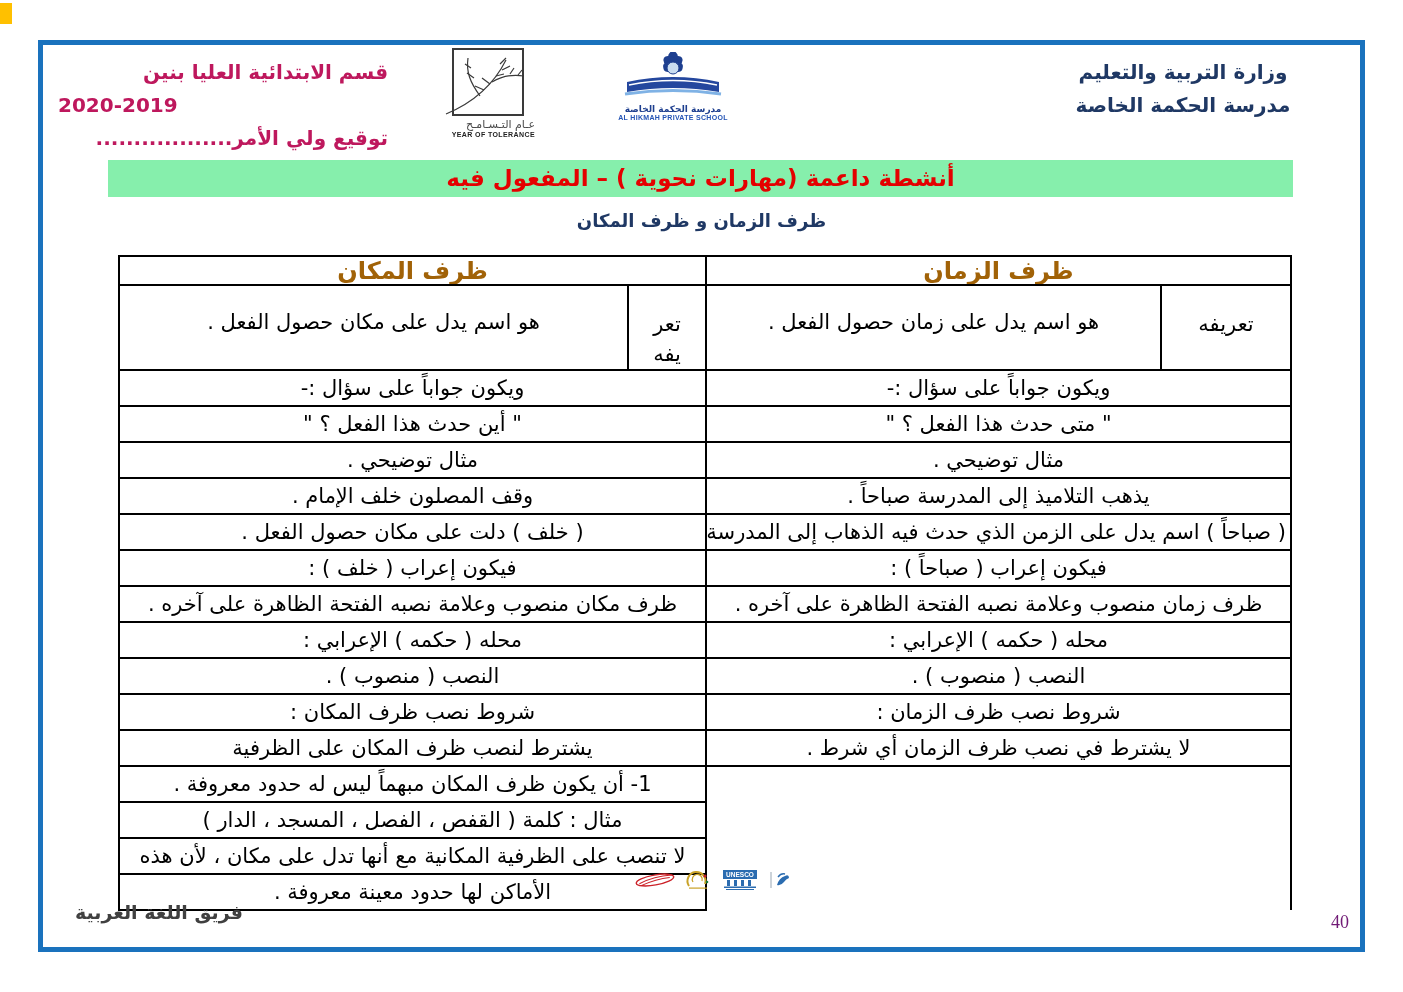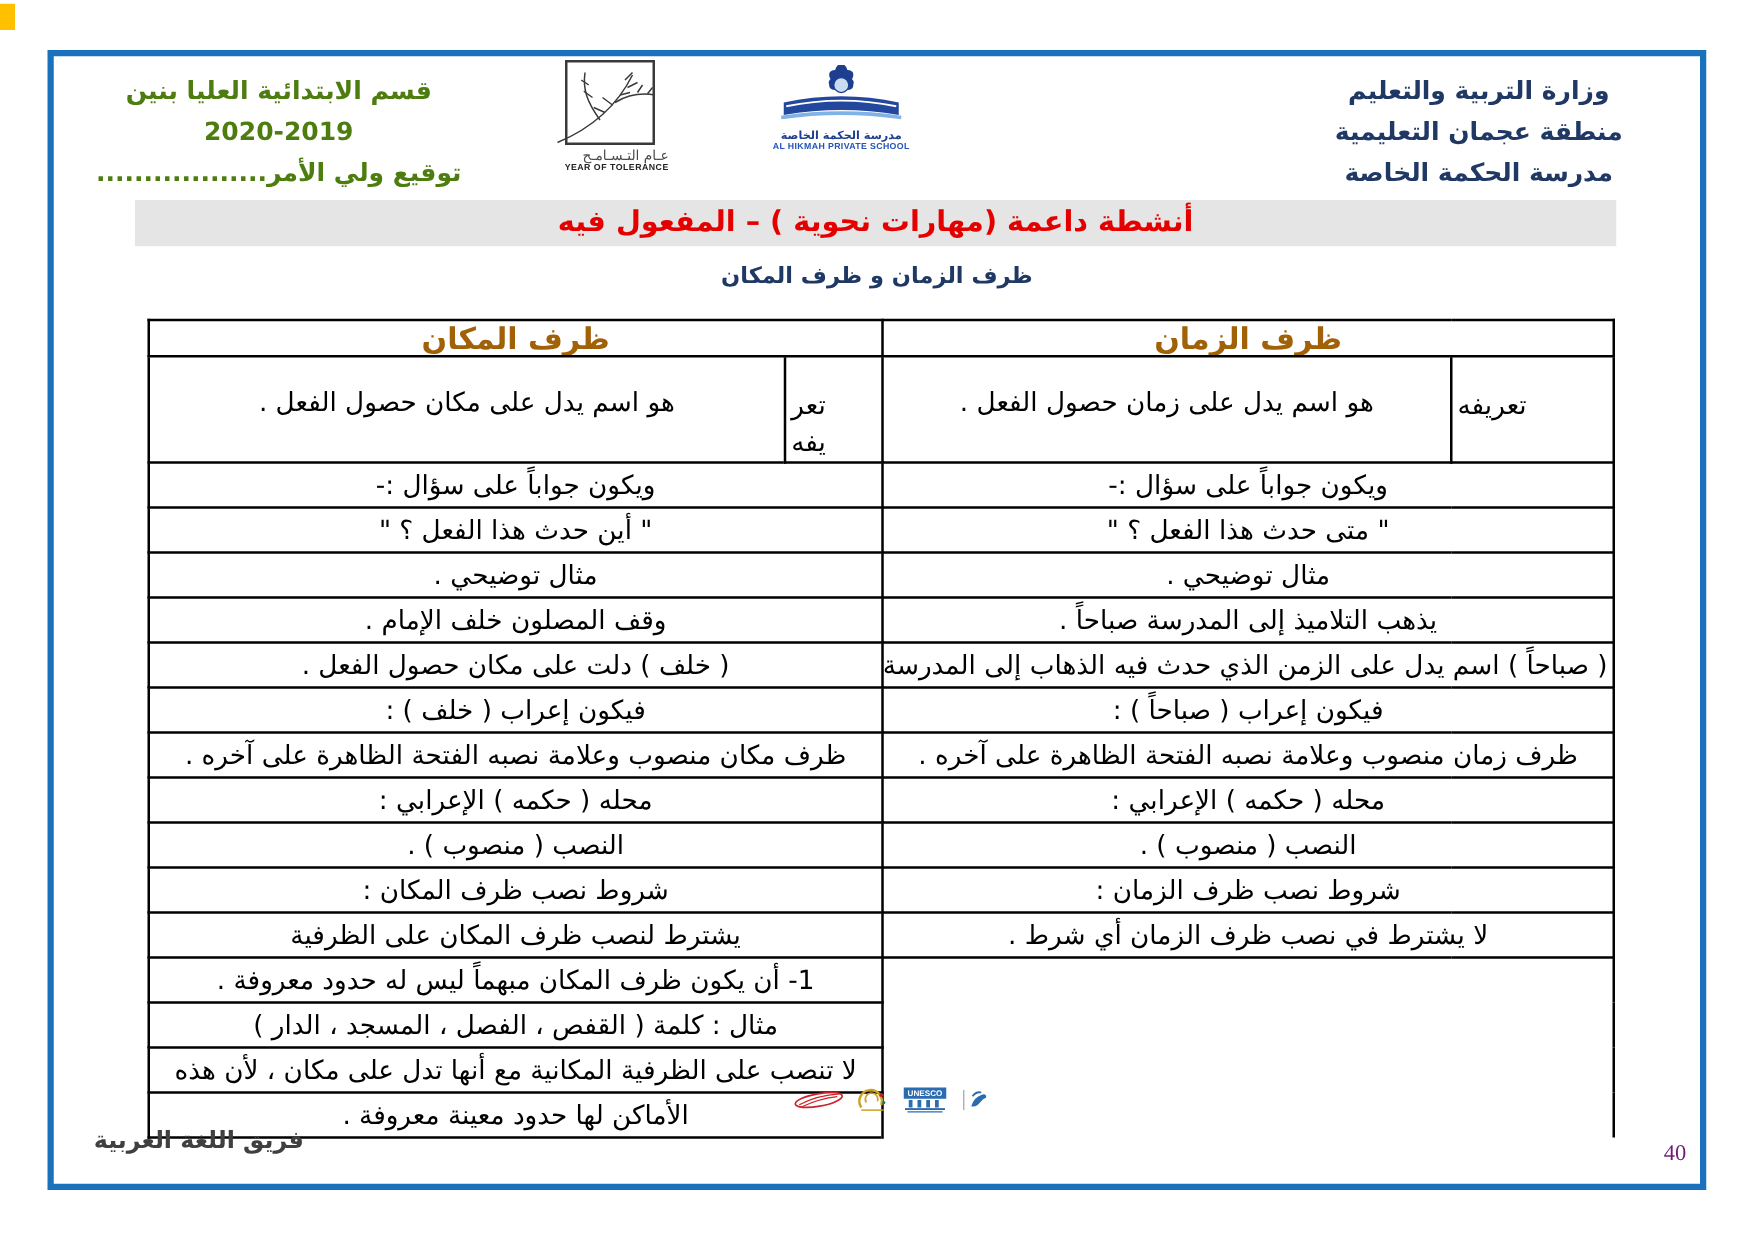--- a/index.html
+++ b/index.html
@@ -7,48 +7,48 @@
   body { font-family:"DejaVu Sans", sans-serif; }
   .page { position:relative; width:1403px; height:992px; background:#fff; overflow:hidden; }
 
   .corner-mark { position:absolute; left:0; top:3px; width:12px; height:21px; background:#ffc000; }
 
   .frame { position:absolute; left:38px; top:40px; width:1327px; height:912px; border:5px solid #1a72bd; }
 
   
   .hdr-right { position:absolute; top:56px; right:55px; width:330px; text-align:center;
                color:#1f3864; font-weight:bold; font-size:20px; line-height:33px; direction:rtl; }
-  .hdr-left  { position:absolute; top:56px; left:58px;  width:330px; text-align:center;
-               color:#4d7c0f; font-weight:bold; font-size:20px; line-height:33px; direction:rtl; }
+  .hdr-left  { position:absolute; top:56px; left:58px;  width:330px; 
+               color:#be185d; font-weight:bold; font-size:20px; line-height:33px; direction:rtl; }
   .hdr-left .year { direction:ltr; unicode-bidi:bidi-override; }
 
   .logo-tolerance { position:absolute; left:440px; top:48px; width:95px; text-align:right; }
   .logo-tolerance .box { position:relative; width:72px; height:68px; border:2px solid #3a3a3a; margin:0 auto; }
   .logo-tolerance .box svg { position:absolute; left:-14px; top:2px; }
   .logo-tolerance .ar { font-size:11px; color:#4a4a4a; margin-top:2px; }
   .logo-tolerance .en { font-family:"Liberation Sans", sans-serif; font-size:7px; font-weight:bold; color:#222; letter-spacing:.4px; }
 
   .logo-school { position:absolute; left:608px; top:52px; width:130px; text-align:center; }
   .logo-school .ar { font-size:9px; color:#1e3f8f; font-weight:bold; }
   .logo-school .en { font-family:"Liberation Sans", sans-serif; font-size:7px; font-weight:bold; color:#2454b5; letter-spacing:.3px; }
 
   
-  .banner { position:absolute; left:108px; top:160px; width:1185px; height:37px; background:#e5e5e5;
+  .banner { position:absolute; left:108px; top:160px; width:1185px; height:37px; background:#86efac;
             text-align:center; line-height:37px; font-size:23px; font-weight:bold; color:#e50000; direction:rtl; }
   .subtitle { position:absolute; left:0; top:210px; width:100%; text-align:center;
               font-size:18px; font-weight:bold; color:#1f3864; direction:rtl; }
 
   
   table.rules { position:absolute; left:118px; top:255px; width:1172px; border-collapse:collapse;
                 table-layout:fixed; direction:rtl; font-size:21px; color:#000; }
   table.rules td { border:2px solid #000; text-align:center; vertical-align:middle;
                    height:36px; line-height:26px; padding:0 4px; overflow:hidden; white-space:nowrap; }
   table.rules td.hdr { color:#a16207; font-weight:bold; font-size:24px; height:29px; }
   table.rules tr.def-row td { height:64px; vertical-align:top; padding-top:23px; }
-  table.rules td.def-label { white-space:pre-line; line-height:30px; text-align:left; }
+  table.rules td.def-label { white-space:pre-line; line-height:30px; text-align:center; }
   table.rules td.empty { border-bottom:none; }
 
   
   .footer-logos { position:absolute; left:612px; top:866px; width:200px; height:28px;
                   display:flex; align-items:center; justify-content:center; gap:9px; }
   .footer-motto { position:absolute; left:0; top:895px; width:100%; text-align:center;
                   font-size:20px; font-weight:bold; color:#111; direction:rtl; }
   .footer-team { position:absolute; left:75px; top:901px; font-size:19px; font-weight:bold; color:#404040; direction:rtl; }
   .page-number { position:absolute; left:1331px; top:912px; font-family:"Liberation Serif", serif;
                  font-size:18px; color:#701a75; }
@@ -56,21 +56,20 @@
 </head>
 <body>
 
 <div class="page">
 
   <div class="corner-mark"></div>
   <div class="frame"></div>
 
   <div class="hdr-right">
     <div>وزارة التربية والتعليم</div>
-    <div>منطقة عجمان التعليمية</div>
     <div>مدرسة الحكمة الخاصة</div>
   </div>
 
   <div class="hdr-left">
     <div>قسم الابتدائية العليا بنين</div>
     <div class="year">2020-2019</div>
     <div>توقيع ولي الأمر..................</div>
   </div>
 
   <div class="logo-tolerance">

